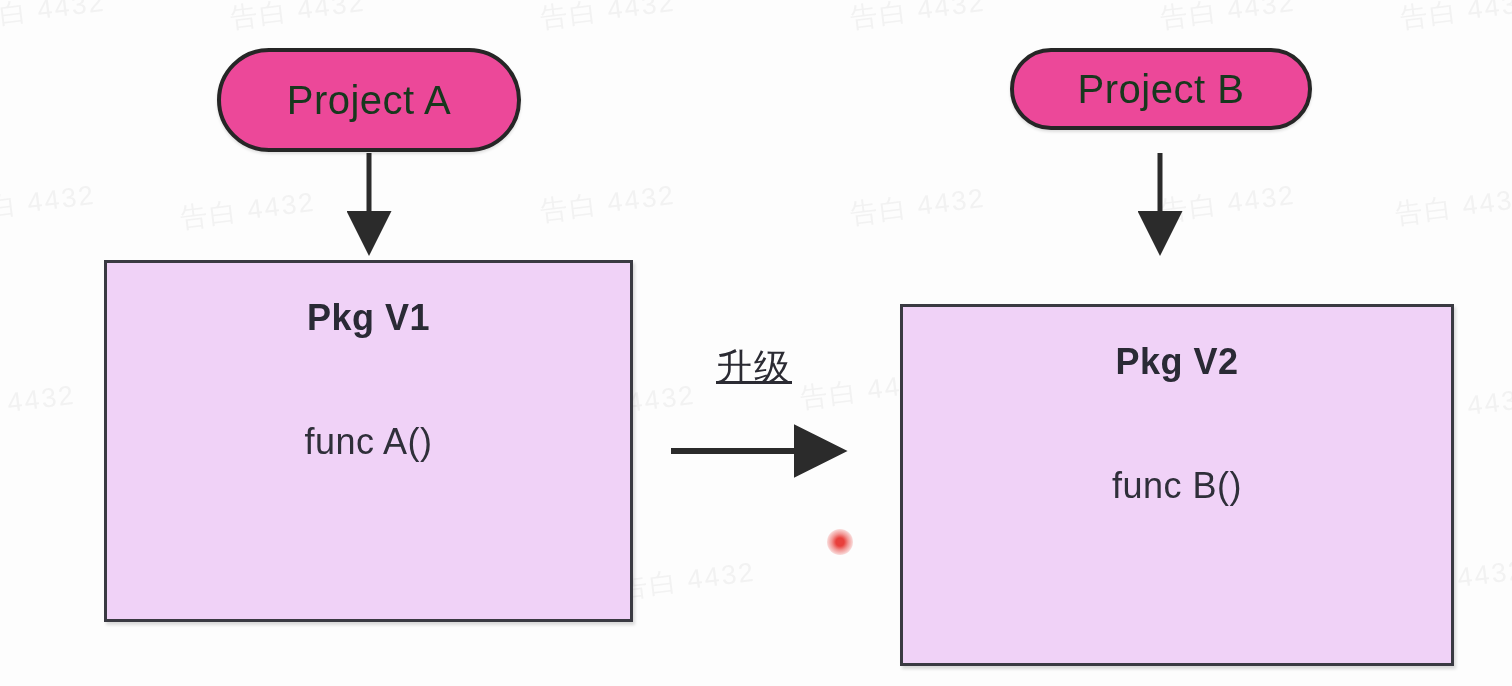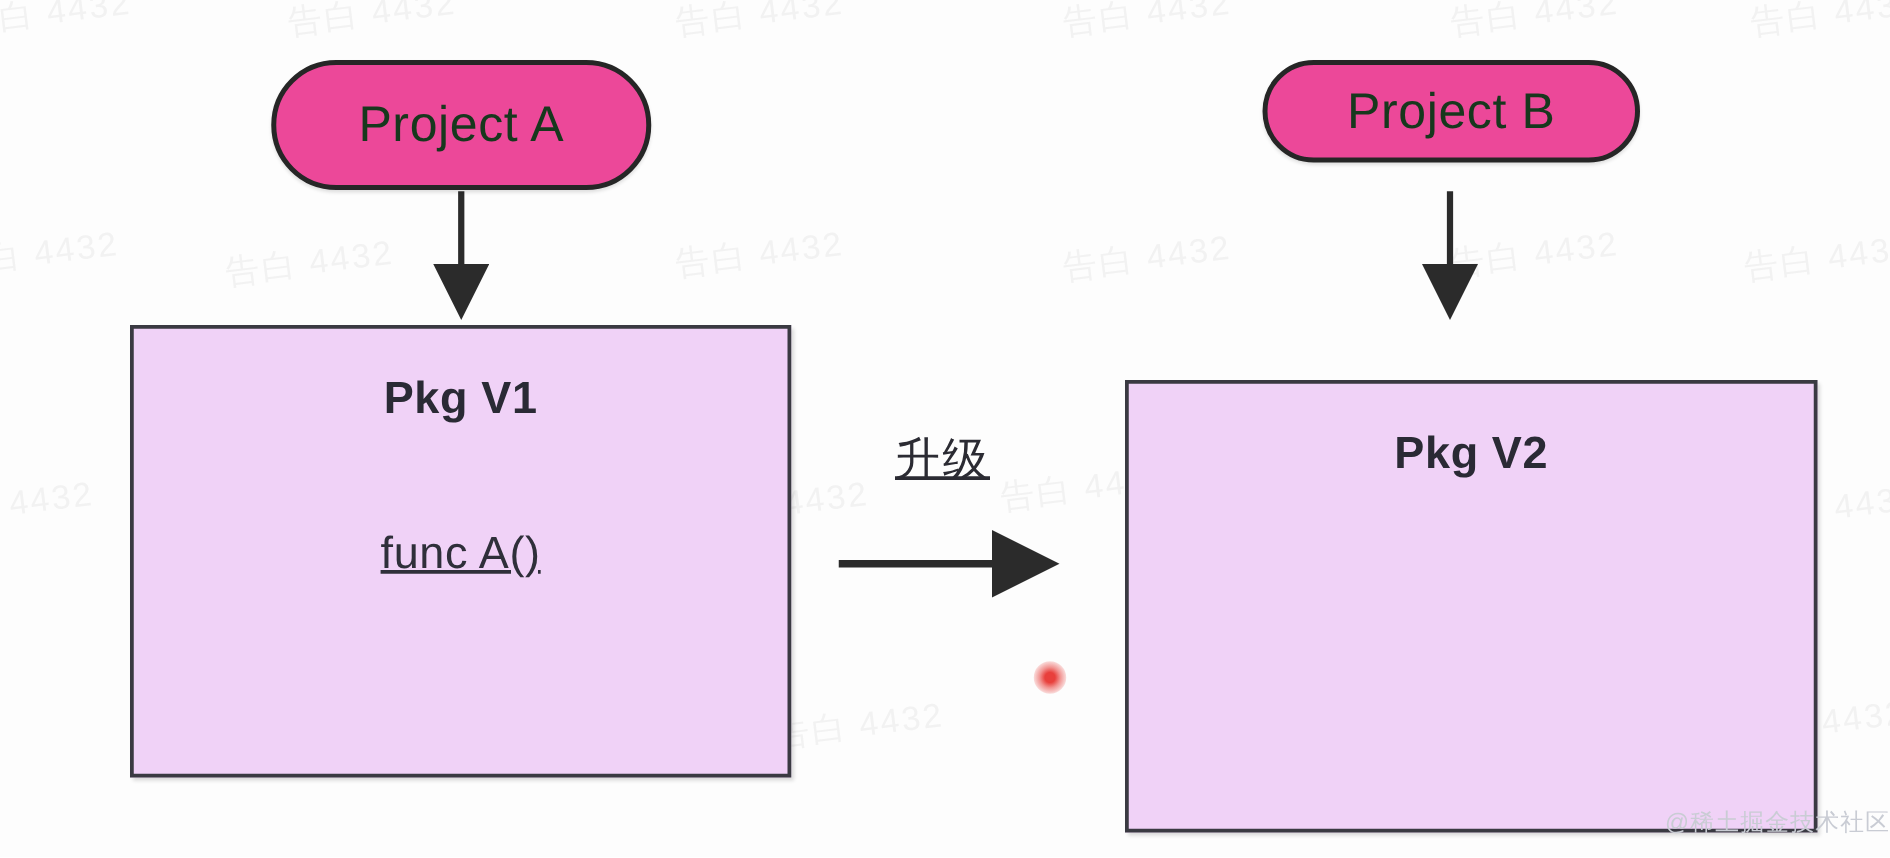--- a/index.html
+++ b/index.html
@@ -79,21 +79,20 @@
   }
   .box-sub {
     position: absolute;
     left: 0;
     right: 0;
     text-align: center;
     font-size: 36px;
     font-weight: normal;
     color: #2f2f3a;
     letter-spacing: 0.5px;
-    text-decoration: underline;
   }
 
   
   .arrow-label {
     position: absolute;
     font-size: 36px;
     color: #2b2b33;
     white-space: nowrap;
     letter-spacing: 2px;
     text-decoration: underline;
@@ -194,22 +193,22 @@
       <span>Project B</span>
     </div>
 
     <div class="node-box" style="left:104px; top:260px; width:529px; height:362px;padding-left:11px;">
       <div class="box-title" style="top:34px;">Pkg V1</div>
       <div class="box-sub" style="top:158px;">func A()</div>
     </div>
 
     <div class="node-box" style="left:900px; top:260px; width:554px; height:362px;margin-top:44px;">
       <div class="box-title" style="top:34px;">Pkg V2</div>
+      <div class="box-sub" style="top:158px;">func B()</div>
     </div>
 
     <div class="arrow-label" style="left:716px; top:343px;">升级</div>
 
     <div class="click-dot" style="left:827px; top:529px;"></div>
 
-    <div class="attribution" style="left:1332px; top:645px;">@稀土掘金技术社区</div>
 
   </div>
 </div>
 
 </body></html>

